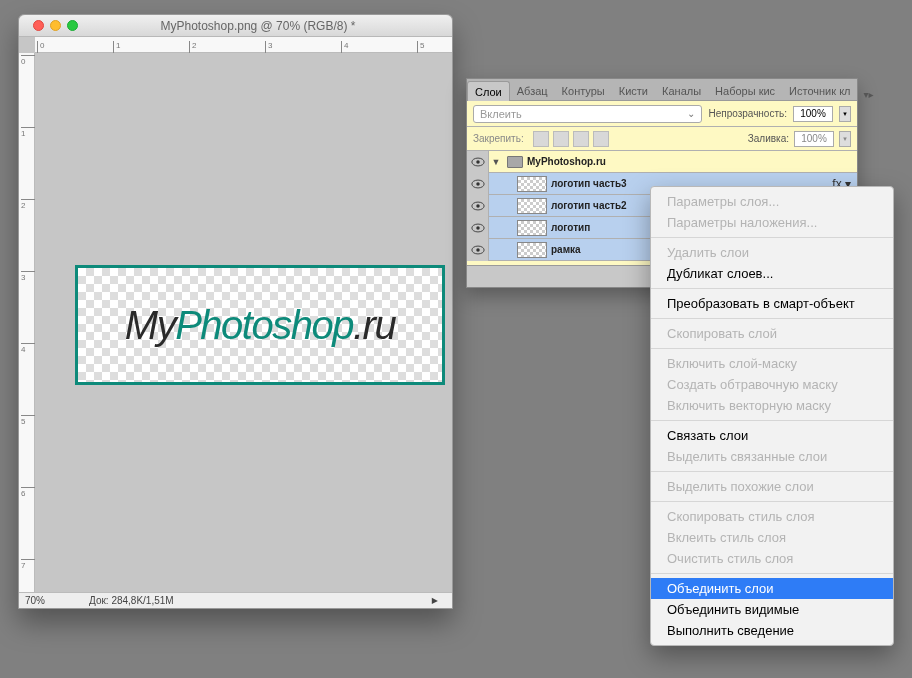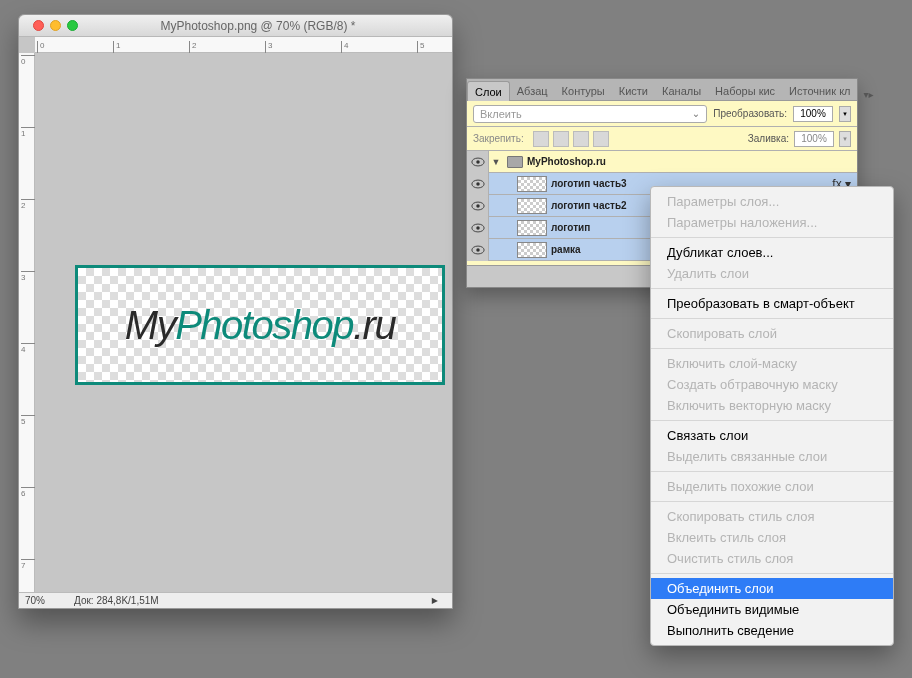--- a/index.html
+++ b/index.html
@@ -37,21 +37,21 @@
   background-size:16px 16px;
   background-position:0 0,0 8px,8px -8px,-8px 0;
   background-color:#fff;
   display:flex; align-items:center; justify-content:center;
 }
 .logo-text { font-size:40px; font-style:italic; font-weight:500; letter-spacing:-1.5px; }
 .logo-my { color:#2a2a2a; }
 .logo-ps { color:#0d8a7a;margin-top:8px; }
 .logo-ru { color:#2a2a2a; }
 
-.statusbar { position:absolute; left:0; right:0; bottom:0; height:16px; background:#eee; border-top:1px solid #bbb; display:flex; align-items:center; font-size:10px; color:#444; padding:0 6px; gap:9px; }
+.statusbar { position:absolute; left:0; right:0; bottom:0; height:16px; background:#eee; border-top:1px solid #bbb; display:flex; align-items:center; font-size:10px; color:#444; padding:0 6px; gap:24px; }
 .statusbar .sb-doc { margin-left:20px; }
 .statusbar .tri { margin-left:auto; margin-right:8px; font-size:8px; }
 
 
 .panel {
   position:absolute; left:466px; top:78px; width:392px; height:210px;
   background:#fef9c3; border:1px solid #888;
   box-shadow:0 8px 18px rgba(0,0,0,.3);
 }
 .panel-tabs { height:22px; background:#b5b5b5; display:flex; align-items:flex-end; border-bottom:1px solid #9a9a9a; font-size:11px; }
@@ -152,21 +152,21 @@
     <div class="panel-tab">Каналы</div>
     <div class="panel-tab">Наборы кис</div>
     <div class="panel-tab">Источник кл</div>
     <div class="panel-menu">▾▸</div>
   </div>
 
   <div class="panel-row1">
     <div class="dropdown">
         <span>Вклеить</span>
       </div>
-    <span class="field-label">Преобразовать:</span>
+    <span class="field-label">Непрозрачность:</span>
     <div class="field-box">100%</div>
     <div class="mini-btn">▾</div>
   </div>
 
   <div class="panel-row2">
     <span>Закрепить:</span>
     <div class="lock-icons">
       <div class="lock-ic"></div>
       <div class="lock-ic"></div>
       <div class="lock-ic"></div>
@@ -243,22 +243,22 @@
   <div class="panel-footer">
     <span>⧉</span>
     <span>◐</span>
   </div>
 </div>
 
 <div class="context-menu" id="ctx">
     <div class="cm-item disabled">Параметры слоя...</div>
     <div class="cm-item disabled">Параметры наложения...</div>
     <div class="cm-sep"></div>
+    <div class="cm-item disabled">Удалить слои</div>
     <div class="cm-item">Дубликат слоев...</div>
-    <div class="cm-item disabled">Удалить слои</div>
     <div class="cm-sep"></div>
     <div class="cm-item">Преобразовать в смарт-объект</div>
     <div class="cm-sep"></div>
     <div class="cm-item disabled">Скопировать слой</div>
     <div class="cm-sep"></div>
     <div class="cm-item disabled">Включить слой-маску</div>
     <div class="cm-item disabled">Создать обтравочную маску</div>
     <div class="cm-item disabled">Включить векторную маску</div>
     <div class="cm-sep"></div>
     <div class="cm-item">Связать слои</div>

